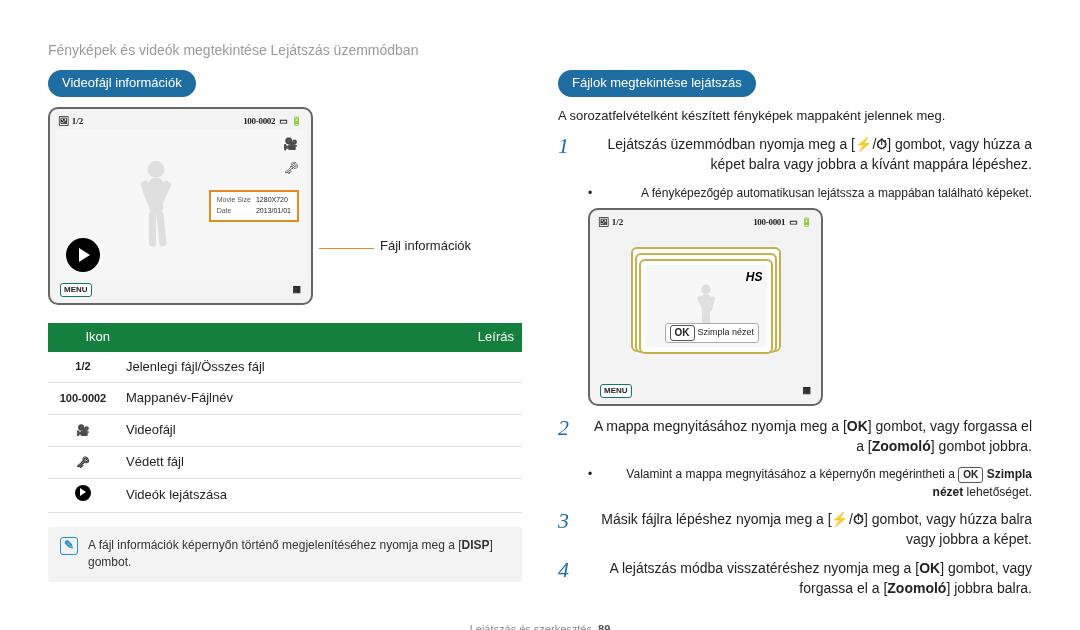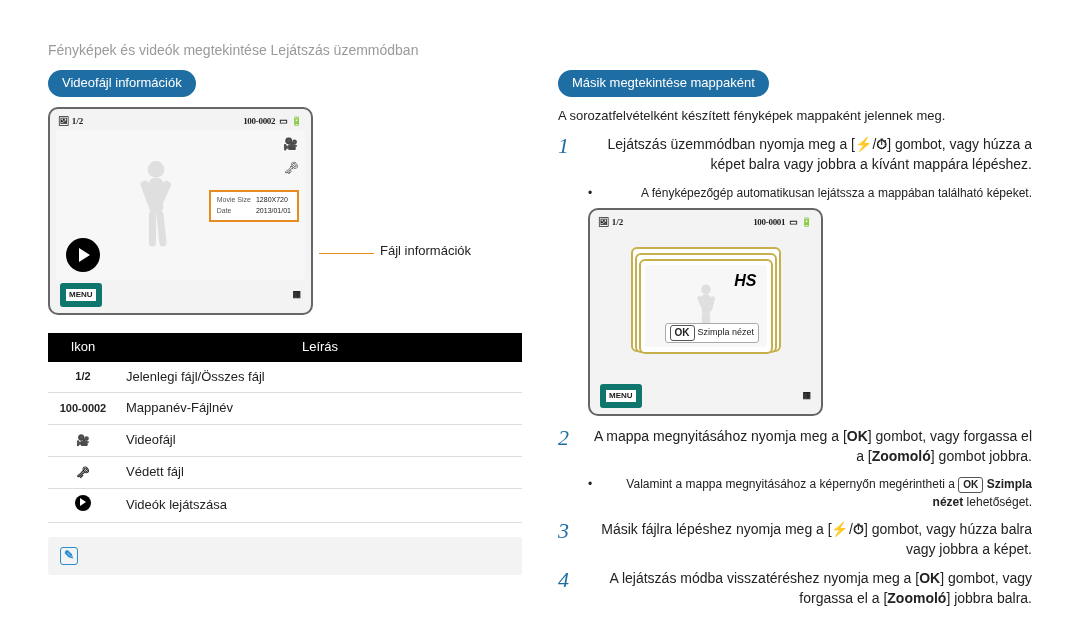--- a/index.html
+++ b/index.html
@@ -122,21 +122,21 @@
   .cam-info-box td:first-child{ color:#555; padding-right:3px;}
   .cam-bottombar {
     display:flex;
     justify-content:space-between;
     align-items:center;
     font-size:9px;
     font-weight:bold;
     padding:3px 4px 0 4px;
   }
   .chip {
-    border:6px solid #0f766e;
+    border:1px solid #0f766e;
     border-radius:3px;
     padding:0 3px;
     font-size:8px;
     background:#fff;
   }
   .leader-line {
     width:55px;
     border-top:1px solid #e58b1f;
     margin-top:86px;
   }
@@ -147,24 +147,24 @@
   }
 
   
   table.icon-table {
     width: 100%;
     border-collapse: collapse;
     font-size: 13px;
     margin-top: 18px;
   }
   table.icon-table th {
-    background: #000000;
+    background: #15803d;
     color: #fff;
     font-weight: 500;
-    text-align: center;
+    text-align: right;
     padding: 5px 8px;
   }
   table.icon-table th:first-child { width: 70px; }
   table.icon-table td {
     padding: 6px 8px;
     border-bottom: 1px solid #ddd;
     vertical-align: middle;
   }
   table.icon-table td:first-child {
     text-align: center;
@@ -286,25 +286,25 @@
     border:1px solid #aaa;
     border-radius:3px;
     font-size:9px;
     padding:1px 4px;
     display:flex;
     align-items:center;
     gap:3px;
   }
   .hs-badge {
     position:absolute;
-    right:10px;
+    right:4px;
     top:4px;
     font-style:italic;
     font-weight:bold;
-    font-size:16px;
+    font-size:12px;
     color:#000;
   }
 
   .page-footer {
     text-align:center;
     font-size:11px;
     color:#888;
     margin-top:18px;
   }
   .page-footer b { color:#555; }
@@ -394,25 +394,29 @@
       </tr>
       <tr>
         <td><span style="display:inline-block;width:16px;height:16px;border-radius:50%;background:#000;position:relative;"><span style="position:absolute;left:5px;top:3px;border-left:6px solid #fff;border-top:4px solid transparent;border-bottom:4px solid transparent;"></span></span></td>
         <td>Videók lejátszása</td>
       </tr>
     </tbody>
       </table>
 
     <div class="note">
       <div class="note-icon">✎</div>
+      <div>
+        <span>A fájl információk képernyőn történő megjelenítéséhez nyomja meg a</span>
+        [<b>DISP</b>]<span> gombot.</span>
+      </div>
     </div>
   </div>
 
   <div class="col">
-    <div class="section-pill">Másik megtekintése mappaként</div>
+    <div class="section-pill">Fájlok megtekintése lejátszás</div>
     <div class="intro-line">A sorozatfelvételként készített fényképek mappaként jelennek meg.</div>
 
     <div class="steps">
 
       <div class="step">
         <div class="step-num">1</div>
         <div class="step-body">
           <span>Lejátszás üzemmódban nyomja meg a [</span><b>⚡</b><span>/</span><b>⏱</b><span>] gombot, vagy húzza a képet balra vagy jobbra a kívánt mappára lépéshez.</span>
           <div class="sub">A fényképezőgép automatikusan lejátssza a mappában található képeket.</div>
         </div>

